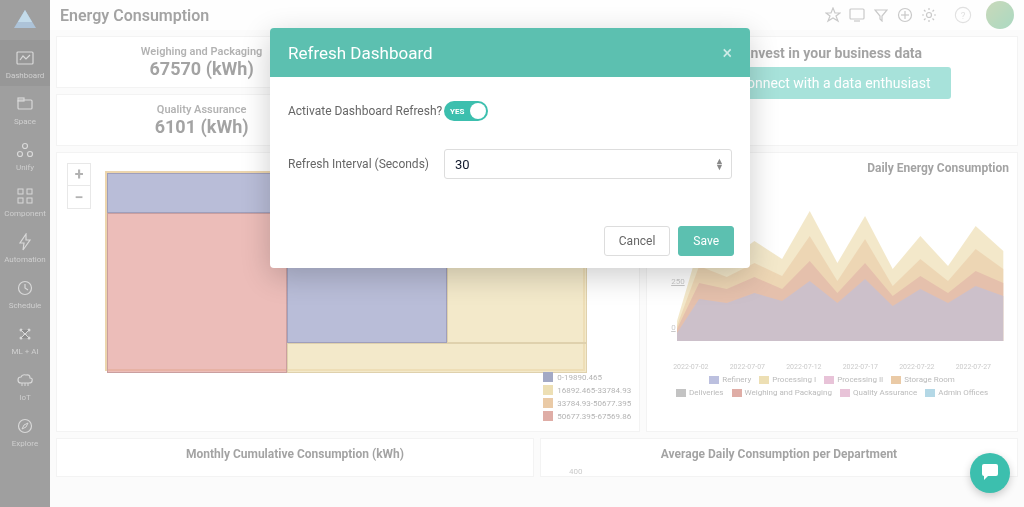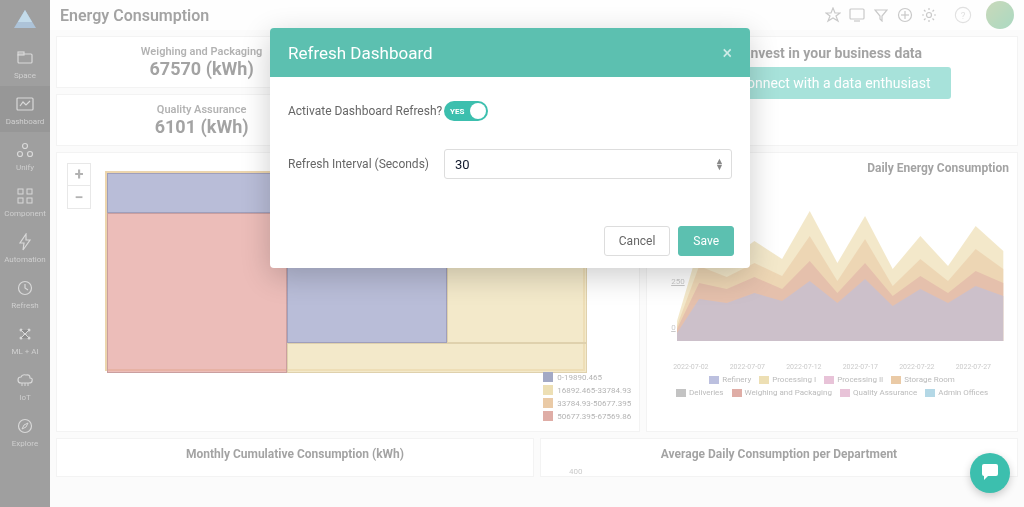--- a/index.html
+++ b/index.html
@@ -70,37 +70,37 @@
 </head>
 <body>
 
 <div class="sidebar">
   <div class="logo">
     <svg width="30" height="24" viewBox="0 0 30 24">
         <polygon points="15,2 26,20 4,20" fill="#4a7aa8"></polygon>
         <polygon points="15,2 22,14 8,14" fill="#7ab0d0"></polygon>
       </svg>
   </div>
+  <div class="nav-item active">
+    <div class="nav-ico">
+        <svg width="18" height="14" viewBox="0 0 18 14">
+          <rect x="1" y="1" width="16" height="12" rx="1" fill="none" stroke="#aaa" stroke-width="1.2"></rect>
+          <path d="M4 9 L7 5 L10 8 L14 4" stroke="#aaa" fill="none" stroke-width="1.2"></path>
+        </svg>
+      </div>
+    <div class="nav-label">Dashboard</div>
+  </div>
   <div class="nav-item">
     <div class="nav-ico">
         <svg width="18" height="14" viewBox="0 0 18 14">
           <rect x="2" y="3" width="14" height="9" rx="1" fill="none" stroke="#aaa" stroke-width="1.2"></rect>
           <rect x="2" y="1" width="6" height="3" fill="none" stroke="#aaa" stroke-width="1.2"></rect>
         </svg>
       </div>
     <div class="nav-label">Space</div>
-  </div>
-  <div class="nav-item active">
-    <div class="nav-ico">
-        <svg width="18" height="14" viewBox="0 0 18 14">
-          <rect x="1" y="1" width="16" height="12" rx="1" fill="none" stroke="#aaa" stroke-width="1.2"></rect>
-          <path d="M4 9 L7 5 L10 8 L14 4" stroke="#aaa" fill="none" stroke-width="1.2"></path>
-        </svg>
-      </div>
-    <div class="nav-label">Dashboard</div>
   </div>
   <div class="nav-item">
     <div class="nav-ico">
         <svg width="18" height="16" viewBox="0 0 18 16">
           <circle cx="9" cy="4" r="2.5" fill="none" stroke="#aaa" stroke-width="1.2"></circle>
           <circle cx="4" cy="12" r="2.5" fill="none" stroke="#aaa" stroke-width="1.2"></circle>
           <circle cx="14" cy="12" r="2.5" fill="none" stroke="#aaa" stroke-width="1.2"></circle>
         </svg>
       </div>
     <div class="nav-label">Unify</div>
@@ -124,21 +124,21 @@
       </div>
     <div class="nav-label">Automation</div>
   </div>
   <div class="nav-item">
     <div class="nav-ico">
         <svg width="16" height="16" viewBox="0 0 16 16">
           <circle cx="8" cy="8" r="6.5" fill="none" stroke="#aaa" stroke-width="1.2"></circle>
           <path d="M8 4 L8 8 L11 10" stroke="#aaa" fill="none" stroke-width="1.2"></path>
         </svg>
       </div>
-    <div class="nav-label">Refresh</div>
+    <div class="nav-label">Schedule</div>
   </div>
   <div class="nav-item">
     <div class="nav-ico">
         <svg width="16" height="16" viewBox="0 0 16 16">
           <circle cx="4" cy="4" r="1.5" fill="#aaa"></circle>
           <circle cx="12" cy="4" r="1.5" fill="#aaa"></circle>
           <circle cx="4" cy="12" r="1.5" fill="#aaa"></circle>
           <circle cx="12" cy="12" r="1.5" fill="#aaa"></circle>
           <circle cx="8" cy="8" r="1.5" fill="#aaa"></circle>
           <path d="M4 4 L8 8 L12 4 M4 12 L8 8 L12 12" stroke="#aaa" stroke-width="1"></path>

